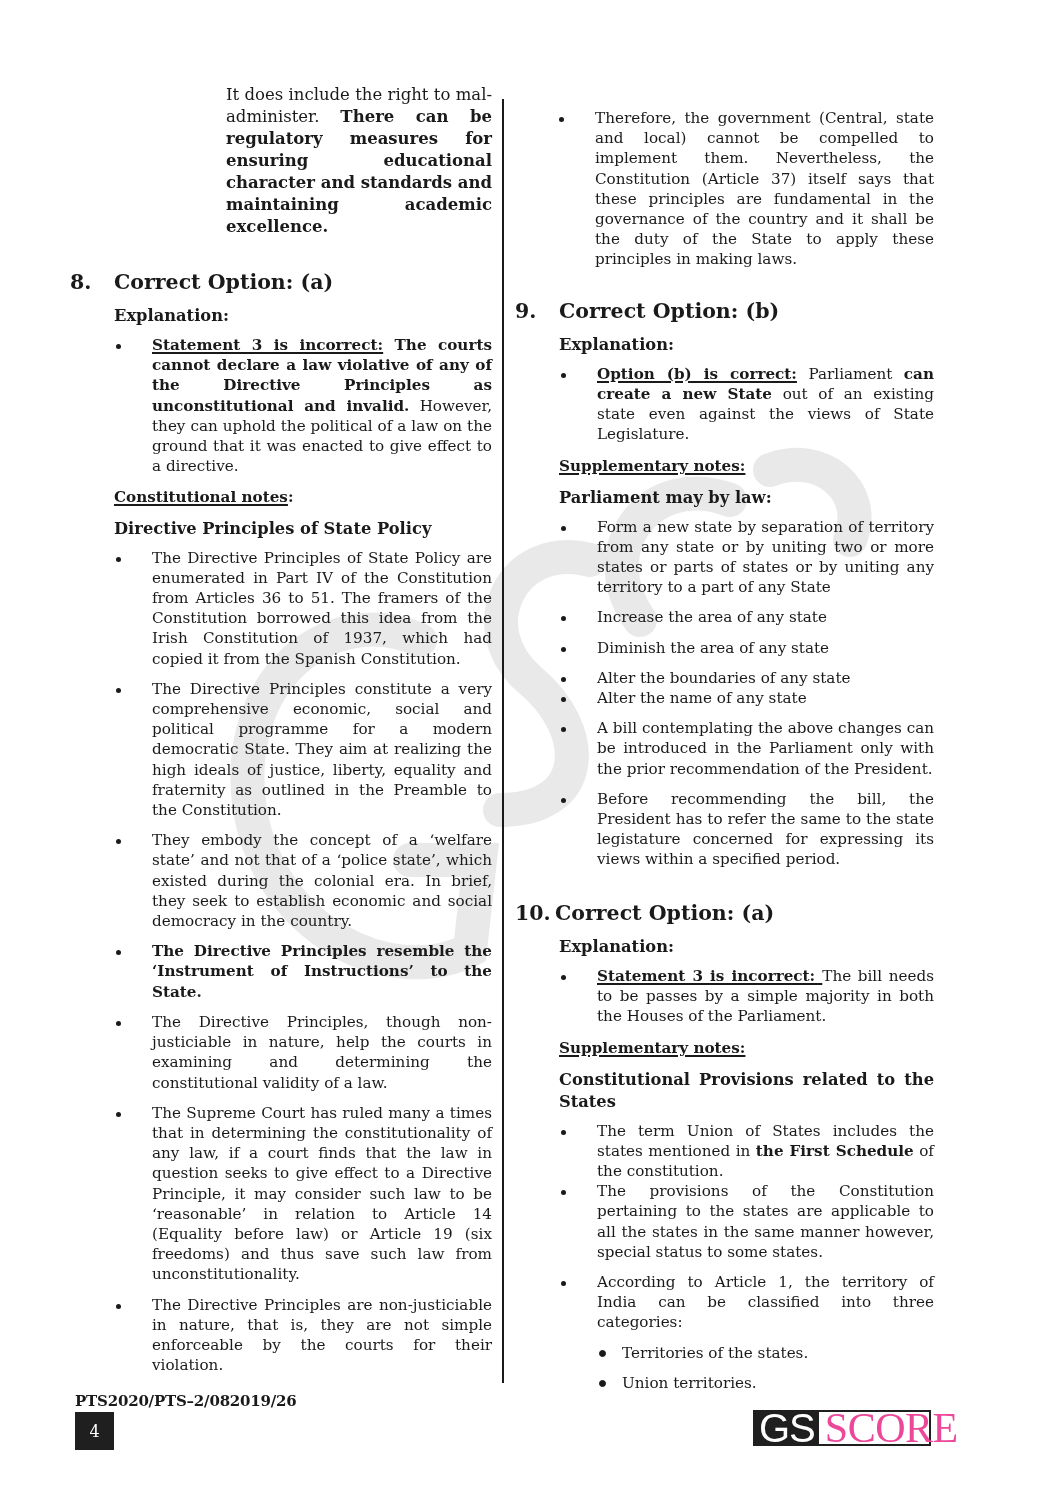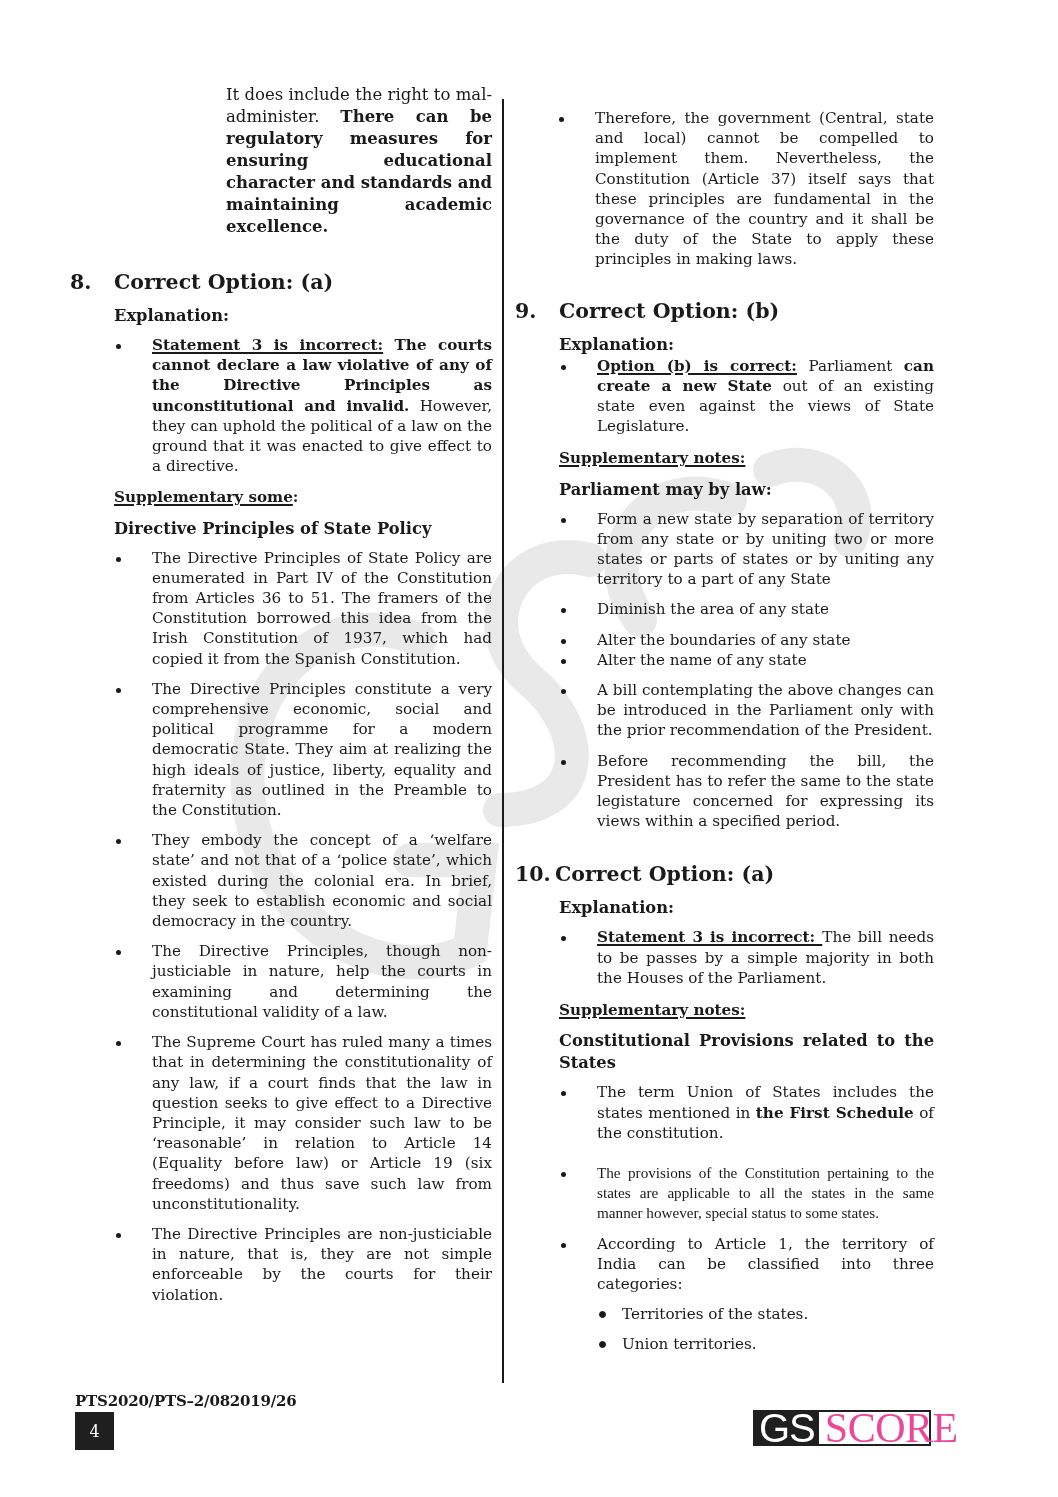--- a/index.html
+++ b/index.html
@@ -94,59 +94,61 @@
   <div class="indent">
     <p class="sub-head" style="margin-top:10px;">Explanation:</p>
 
     <ul class="bl" style="margin-top:8px;">
       <li class="justify">
         <span class="dot"></span>
         <span class="b u">Statement 3 is incorrect:</span><span class="b"> The courts cannot declare a law violative of any of the Directive Principles as unconstitutional and invalid.</span><span> However, they can uphold the political of a law on the ground that it was enacted to give effect to a directive.</span>
       </li>
     </ul>
 
-    <p class="b" style="margin-top:11px;"><span class="u">Supplementary some</span><span>:</span></p>
+    <p class="b" style="margin-top:11px;"><span class="u">Constitutional notes</span><span>:</span></p>
 
     <p class="sub-head" style="margin-top:10px;">Directive Principles of State Policy</p>
 
     <ul class="bl" style="margin-top:8px;">
       <li class="justify"><span class="dot"></span><span>The Directive Principles of State Policy are enumerated in Part IV of the Constitution from Articles 36 to 51. The framers of the Constitution borrowed this idea from the Irish Constitution of 1937, which had copied it from the Spanish Constitution.</span></li>
       <li class="justify" style="margin-top:10px;"><span class="dot"></span><span>The Directive Principles constitute a very comprehensive economic, social and political programme for a modern democratic State. They aim at realizing the high ideals of justice, liberty, equality and fraternity as outlined in the Preamble to the Constitution.</span></li>
       <li class="justify" style="margin-top:10px;"><span class="dot"></span><span>They embody the concept of a ‘welfare state’ and not that of a ‘police state’, which existed during the colonial era. In brief, they seek to establish economic and social democracy in the country.</span></li>
+      <li class="justify b" style="margin-top:10px;"><span class="dot"></span><span>The Directive Principles resemble the ‘Instrument of Instructions’ to the State.</span></li>
       <li class="justify" style="margin-top:10px;"><span class="dot"></span><span>The Directive Principles, though non-justiciable in nature, help the courts in examining and determining the constitutional validity of a law.</span></li>
       <li class="justify" style="margin-top:10px;"><span class="dot"></span><span>The Supreme Court has ruled many a times that in determining the constitutionality of any law, if a court finds that the law in question seeks to give effect to a Directive Principle, it may consider such law to be ‘reasonable’ in relation to Article 14 (Equality before law) or Article 19 (six freedoms) and thus save such law from unconstitutionality.</span></li>
       <li class="justify" style="margin-top:10px;"><span class="dot"></span><span>The Directive Principles are non-justiciable in nature, that is, they are not simple enforceable by the courts for their violation.</span></li>
     </ul>
   </div>
 </div>
 
 <div class="col col-right">
   <ul class="bl" style="padding-left:42px;">
     <li class="justify"><span class="dot"></span><span>Therefore, the government (Central, state and local) cannot be compelled to implement them. Nevertheless, the Constitution (Article 37) itself says that these principles are fundamental in the governance of the country and it shall be the duty of the State to apply these principles in making laws.</span></li>
   </ul>
 
   <div class="q-head" style="margin-top:28px;">
     <span class="q-num">9.</span>
     <span>Correct Option:  (b)</span>
   </div>
 
   <div class="indent">
     <p class="sub-head" style="margin-top:10px;">Explanation:</p>
-    <ul class="bl" style="margin-top:0;">
+    <ul class="bl" style="margin-top:8px;">
       <li class="justify">
         <span class="dot"></span>
         <span class="b u">Option (b) is correct:</span><span> Parliament </span><span class="b">can create a new State</span><span> out of an existing state even against the views of State Legislature.</span>
       </li>
     </ul>
 
     <p class="b u" style="margin-top:12px;">Supplementary notes:</p>
     <p class="sub-head" style="margin-top:10px;">Parliament may by law:</p>
 
     <ul class="bl" style="margin-top:8px;">
       <li class="justify"><span class="dot"></span><span>Form a new state by separation of territory from any state or by uniting two or more states or parts of states or by uniting any territory to a part of any State</span></li>
+      <li style="margin-top:10px;"><span class="dot"></span><span>Increase the area of any state</span></li>
       <li style="margin-top:10px;"><span class="dot"></span><span>Diminish the area of any state</span></li>
       <li style="margin-top:10px;"><span class="dot"></span><span>Alter the boundaries of any state</span></li>
       <li style="margin-top:0;"><span class="dot"></span><span>Alter the name of any state</span></li>
       <li class="justify" style="margin-top:10px;"><span class="dot"></span><span>A bill contemplating the above changes can be introduced in the Parliament only with the prior recommendation of the President.</span></li>
       <li class="justify" style="margin-top:10px;"><span class="dot"></span><span>Before recommending the bill, the President has to refer the same to the state legistature concerned for expressing its views within a specified period.</span></li>
     </ul>
   </div>
 
   <div class="q-head" style="margin-top:30px;">
     <span class="q-num" style="width:40px;">10.</span>
@@ -160,21 +162,21 @@
         <span class="dot"></span>
         <span class="b u">Statement 3 is incorrect: </span><span>The bill needs to be passes by a simple majority in both the Houses of the Parliament.</span>
       </li>
     </ul>
 
     <p class="b u" style="margin-top:12px;">Supplementary notes:</p>
     <p class="sub-head justify" style="margin-top:10px;">Constitutional Provisions related to the States</p>
 
     <ul class="bl" style="margin-top:8px;">
       <li class="justify"><span class="dot"></span><span>The term Union of States includes the states mentioned in </span><span class="b">the First Schedule</span><span> of the constitution.</span></li>
-      <li class="justify" style="margin-top:20px;font-family:Liberation Serif, serif;"><span class="dot"></span><span>The provisions of the Constitution pertaining to the states are applicable to all the states in the same manner however, special status to some states.</span></li>
+      <li class="justify" style="margin-top:0;"><span class="dot"></span><span>The provisions of the Constitution pertaining to the states are applicable to all the states in the same manner however, special status to some states.</span></li>
       <li class="justify" style="margin-top:10px;"><span class="dot"></span><span>According to Article 1, the territory of India can be classified into three categories:</span></li>
     </ul>
     <ul class="sub" style="margin-top:10px;">
       <li><span class="dot2"></span><span>Territories of the states.</span></li>
       <li style="margin-top:10px;"><span class="dot2"></span><span>Union territories.</span></li>
     </ul>
   </div>
 </div>
 
 <div class="footer-code">PTS2020/PTS–2/082019/26</div>

